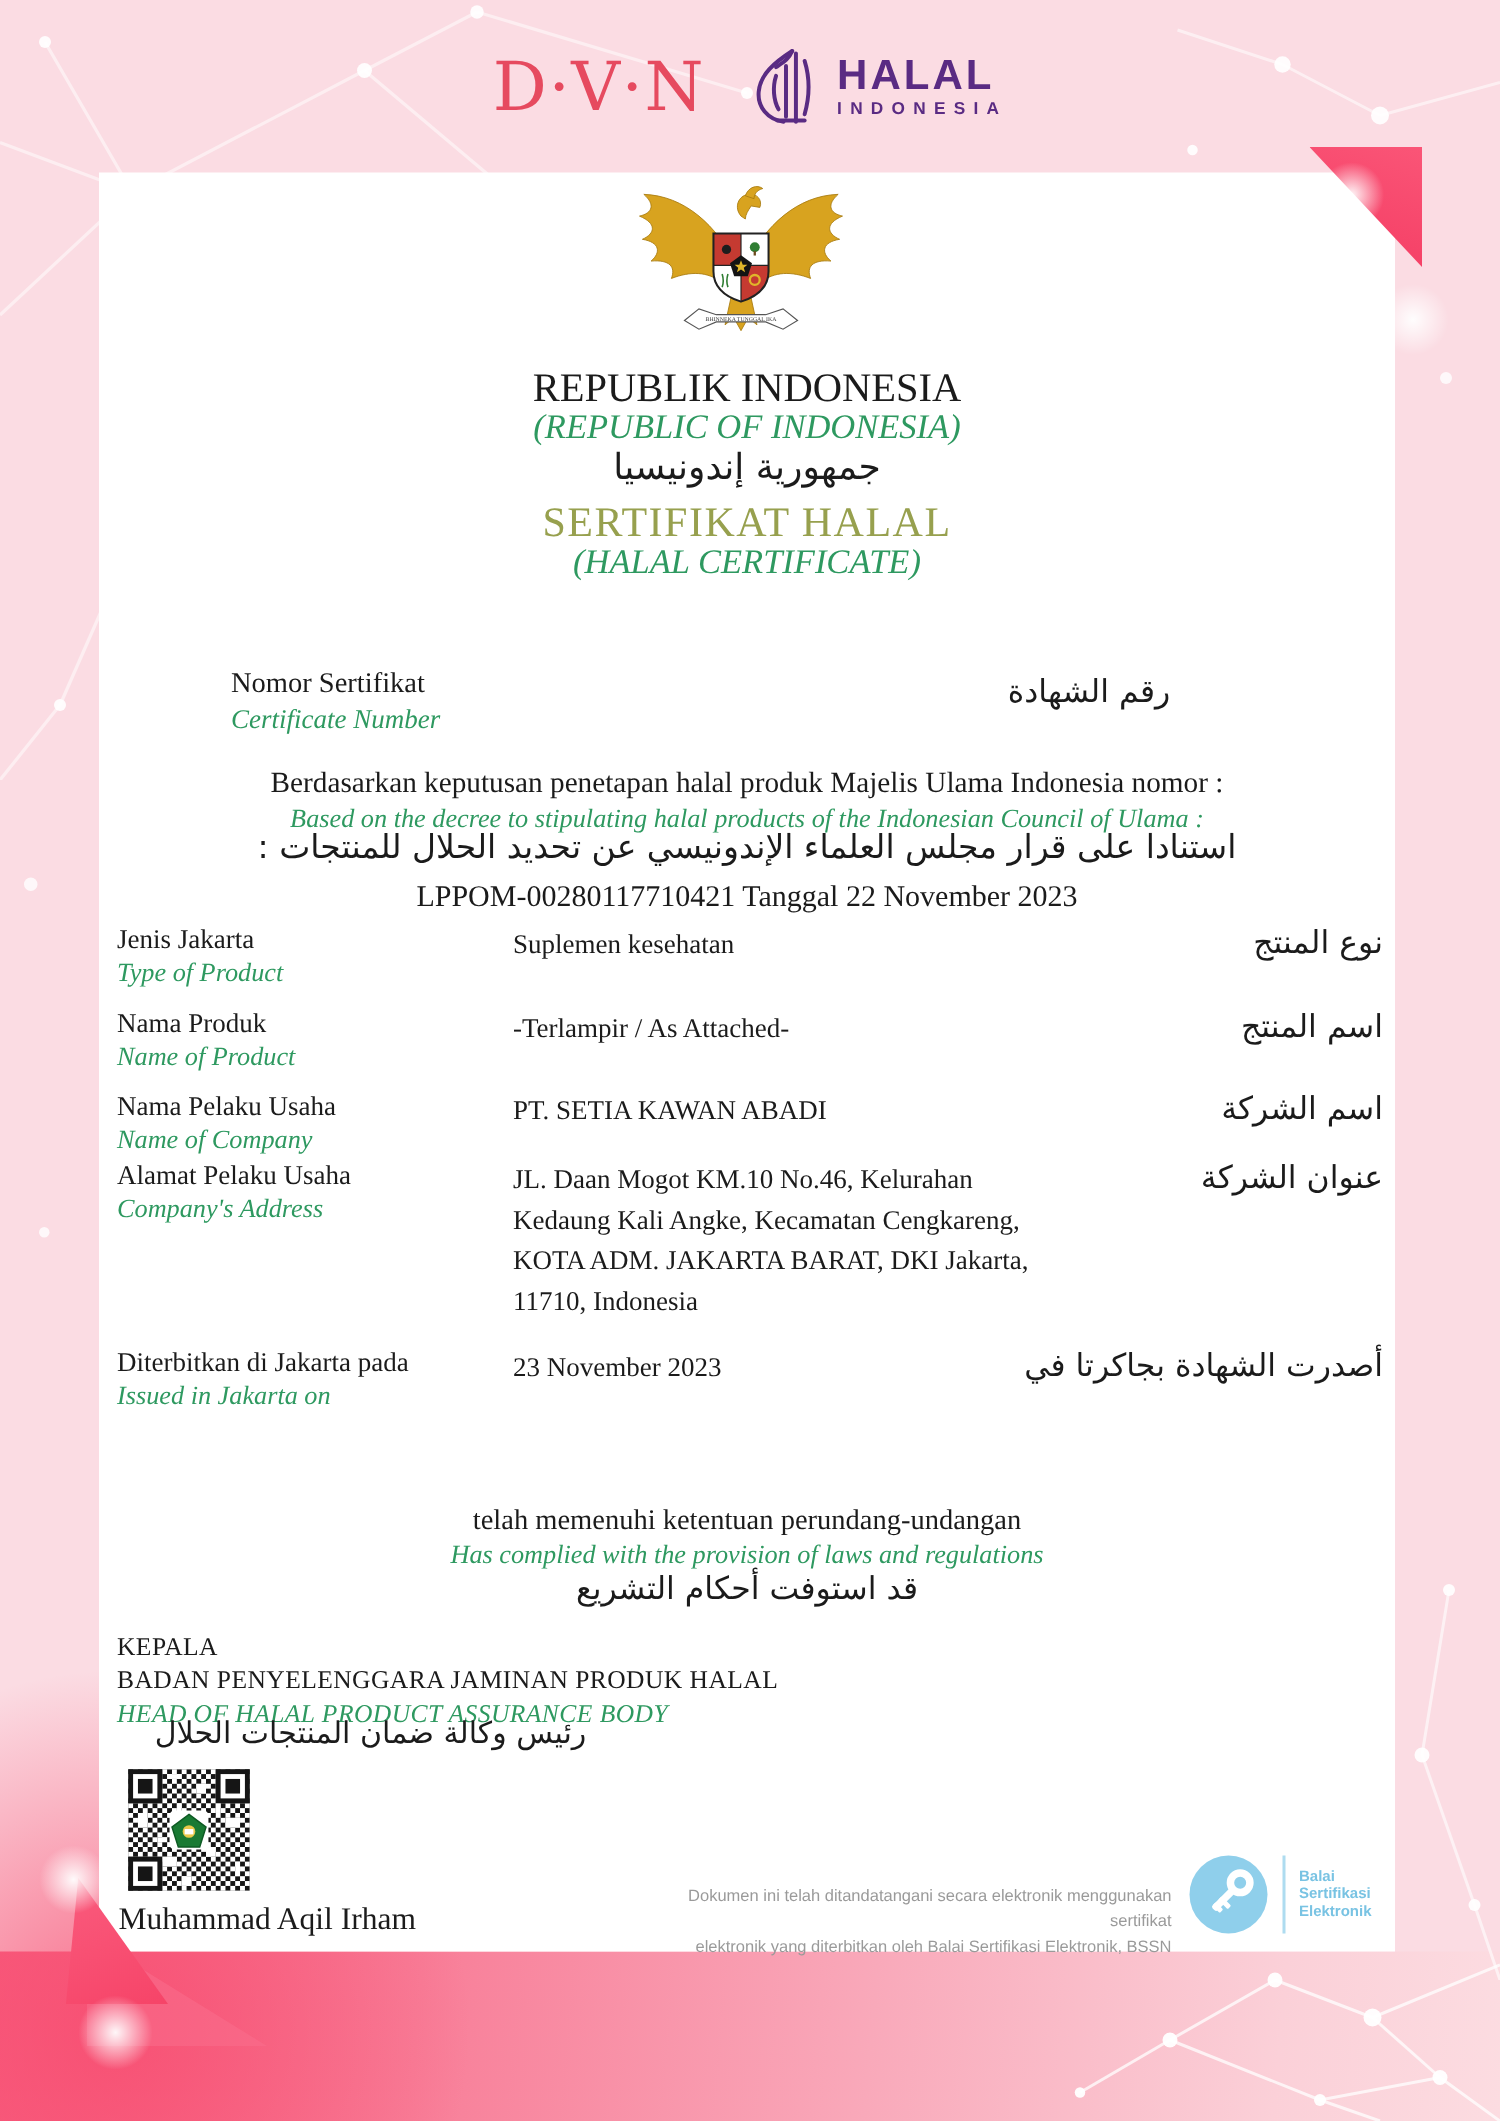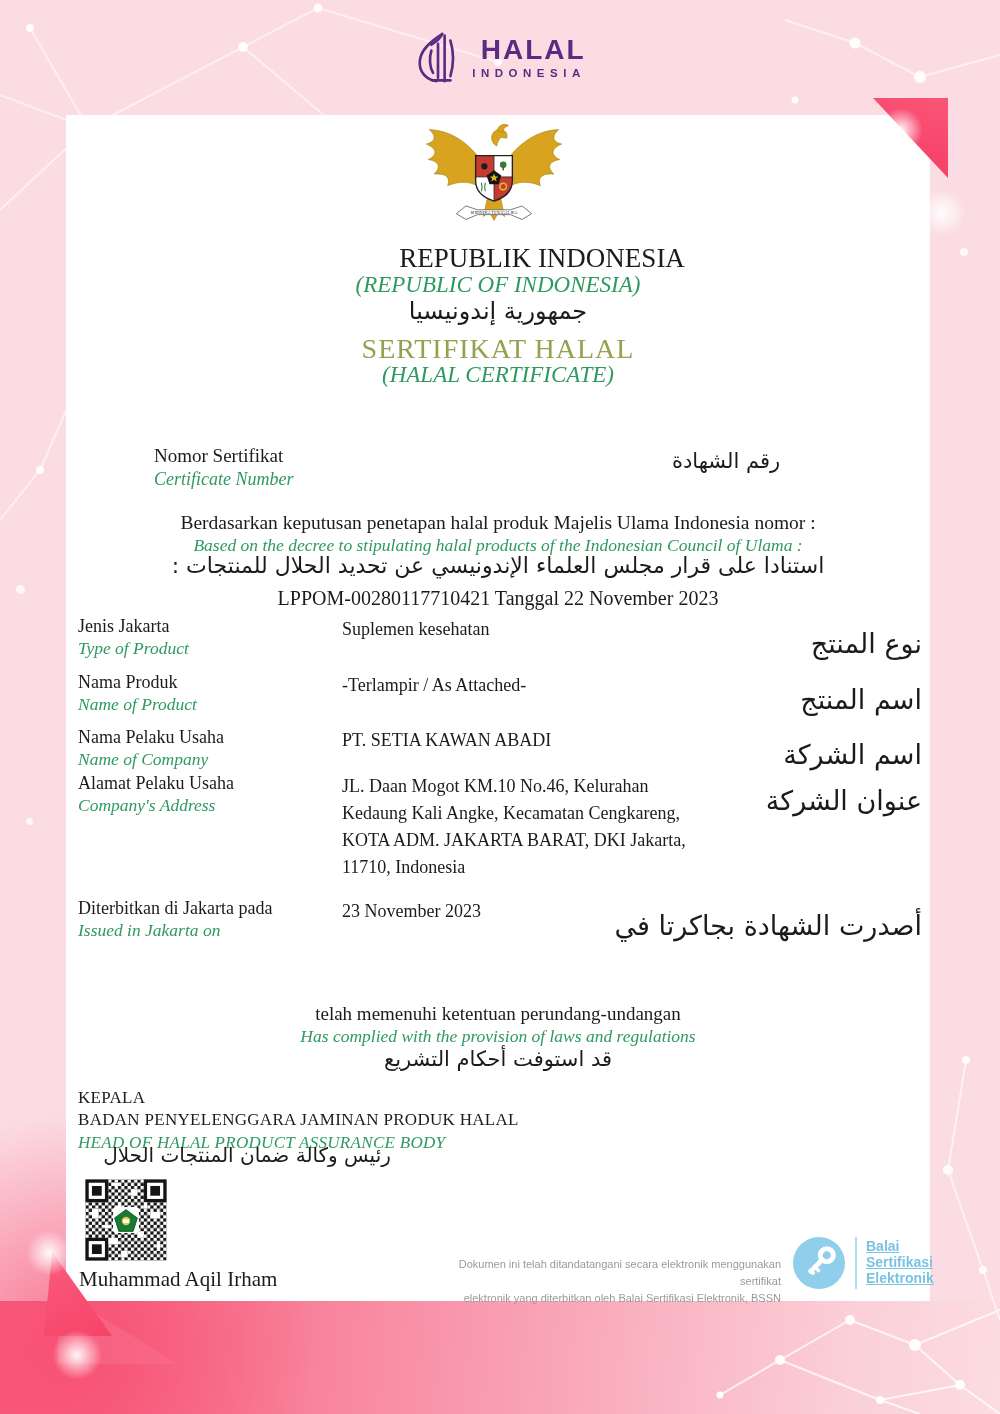--- a/index.html
+++ b/index.html
@@ -30,21 +30,21 @@
     clip-path:polygon(12% 0,100% 100%,0 100%);
     background:linear-gradient(160deg,#fa5c7e,#f64468);
     filter:drop-shadow(0 6px 6px rgba(200,30,70,.45));}
   .tri-bl2{position:absolute;left:58px;top:1290px;width:120px;height:74px;z-index:2;
     clip-path:polygon(0 0,100% 100%,0 100%);background:rgba(249,110,140,.55);}
 
   
   .topbar{position:absolute;left:0;top:0;width:1000px;height:115px;z-index:2;
     display:flex;align-items:center;justify-content:center;gap:30px;}
   .dvn{font-family:"DejaVu Serif",serif;font-size:45px;color:var(--dvnred);letter-spacing:1px;}
-  .halal-logo{display:flex;align-items:center;gap:10px;text-align:right;}
+  .halal-logo{display:flex;align-items:center;gap:10px;}
   .hl-text{font-family:"Liberation Sans",sans-serif;color:var(--purple);}
   .hl1{font-weight:bold;font-size:28px;letter-spacing:2px;line-height:1;}
   .hl2{font-weight:bold;font-size:11.5px;letter-spacing:5.5px;margin-top:3px;}
 
   
   .cline{position:absolute;left:0;width:864px;text-align:center;color:var(--textc);}
   .t-green{color:var(--green);font-style:italic;}
   .t-olive{color:var(--olive);}
   .ar{font-family:"DejaVu Sans",sans-serif;direction:rtl;}
 
@@ -53,34 +53,34 @@
   .nomor-label{position:absolute;left:88px;top:329px;font-size:19px;color:var(--textc);line-height:1.25;}
   .nomor-label .t-green{font-size:18px;}
   .nomor-value{position:absolute;left:298px;top:327px;font-size:26px;letter-spacing:.5px;color:var(--textc);}
   .nomor-ar{position:absolute;left:560px;top:334px;width:200px;font-size:21px;color:var(--textc);}
 
   .frow{position:absolute;left:0;width:864px;}
   .f-label{position:absolute;left:12px;top:0;font-size:18px;color:var(--textc);line-height:1.25;}
   .f-label .t-green{font-size:17.5px;}
   .f-value{position:absolute;left:276px;top:1px;width:410px;font-size:18px;color:var(--textc);
     white-space:pre-line;line-height:1.5;}
-  .f-ar{position:absolute;right:8px;top:13px;font-size:27px;color:var(--textc);}
+  .f-ar{position:absolute;right:8px;top:1px;font-size:21px;color:var(--textc);}
 
   .kepala{position:absolute;left:12px;top:972px;font-size:17px;color:var(--textc);line-height:1.32;letter-spacing:.3px;}
   .kepala-ar{position:absolute;left:26px;top:1028px;width:310px;text-align:center;font-size:20px;color:var(--textc);}
   .qr{position:absolute;left:13px;top:1058px;width:94px;height:94px;}
   .signer{position:absolute;left:13px;top:1152px;font-size:21px;color:var(--textc);}
 
   .disclaimer{position:absolute;left:369px;top:1141px;width:346px;text-align:right;
     font-family:"Liberation Sans",sans-serif;font-size:11px;color:var(--grayc);
     line-height:1.55;white-space:pre-line;}
   .bse{position:absolute;left:726px;top:1121px;display:flex;align-items:center;gap:9px;}
   .bse-divider{width:2px;height:52px;background:#aedcf0;}
-  .bse-text{font-family:"Liberation Sans",sans-serif;font-weight:bold;font-size:14px;
-    color:var(--bseblue);line-height:1.12;text-decoration:underline;}
+  .bse-text{font-family:"Liberation Sans",sans-serif;font-weight:bold;font-size:10px;
+    color:var(--bseblue);line-height:1.12;}
 </style>
 </head>
 <body>
 
 <div class="page">
 
   <svg class="net" style="left:0;top:0;" width="560" height="520" viewBox="0 0 560 520">
     <g stroke="#fff" stroke-opacity="0.5" stroke-width="2.2">
       <line x1="88" y1="128" x2="243" y2="47"></line>
         <line x1="88" y1="128" x2="30" y2="28"></line>
@@ -168,20 +168,21 @@
         <circle cx="220" cy="100" r="4"></circle>
         <circle cx="60" cy="95" r="3.5"></circle>
     </g>
   </svg>
 
   <div class="dot" style="left:16px;top:585px;width:9px;height:9px;"></div>
   <div class="dot" style="left:26px;top:818px;width:7px;height:7px;"></div>
   <div class="dot" style="left:960px;top:248px;width:8px;height:8px;"></div>
 
   <header class="topbar">
+    <div class="dvn">D·V·N</div>
     <div class="halal-logo">
       <svg width="48" height="54" viewBox="0 0 58 64">
         <g fill="none" stroke="#5a2b83" stroke-width="3.2" stroke-linecap="round">
           <path d="M34 3 C20 12 8 22 7 36 C6 48 14 58 27 60"></path>
           <path d="M34 3 C31 10 27 12 21 16"></path>
           <path d="M21 23 C18 32 19 43 23 50"></path>
           <path d="M29 15 L29 56"></path>
           <path d="M37 5 L37 60"></path>
           <path d="M44 11 C48 24 48 40 44 54"></path>
           <path d="M22 59 L44 59"></path>
@@ -221,21 +222,21 @@
       <circle cx="84.5" cy="49.5" r="3.4" fill="#2f7d32"></circle>
       <rect x="83.7" y="52.2" width="1.6" height="3" fill="#6d4c1e"></rect>
       <path d="M62 68 q1.5 5 0 9 M66 68 q-1.5 5 0 9" stroke="#2f7d32" stroke-width="1.1" fill="none"></path>
       <circle cx="84.5" cy="72" r="3.4" fill="none" stroke="#e0b62a" stroke-width="1.6"></circle>
       <polygon points="75,55 82.6,60.5 79.7,69.5 70.3,69.5 67.4,60.5" fill="#141414"></polygon>
       <polygon points="75,58.5 76.2,61.5 79.4,61.6 76.9,63.6 77.8,66.7 75,64.9 72.2,66.7 73.1,63.6 70.6,61.6 73.8,61.5" fill="#e0b62a"></polygon>
       <path d="M36 100 L46 92 L58 96 L92 96 L104 92 L114 100 L104 106 L92 101 L58 101 L46 106 Z" fill="#fff" stroke="#555" stroke-width="0.8"></path>
       <text x="75" y="100.3" text-anchor="middle" font-size="4" fill="#333">BHINNEKA TUNGGAL IKA</text>
     </svg>
 
-    <div class="cline" style="top:128px;font-size:27px;margin-left:44px;">REPUBLIK INDONESIA</div>
+    <div class="cline" style="top:128px;font-size:27px;">REPUBLIK INDONESIA</div>
     <div class="cline t-green" style="top:157px;font-size:23px;">(REPUBLIC OF INDONESIA)</div>
     <div class="cline ar" style="top:182px;font-size:24px;text-align:center;">جمهورية إندونيسيا</div>
     <div class="cline t-olive" style="top:218px;font-size:28px;letter-spacing:1px;">SERTIFIKAT HALAL</div>
     <div class="cline t-green" style="top:247px;font-size:23px;">(HALAL CERTIFICATE)</div>
 
     <div class="nomor-label">
       <div>Nomor Sertifikat</div>
       <div class="t-green">Certificate Number</div>
     </div>
     <div class="nomor-ar ar" style="text-align:center;">رقم الشهادة</div>

